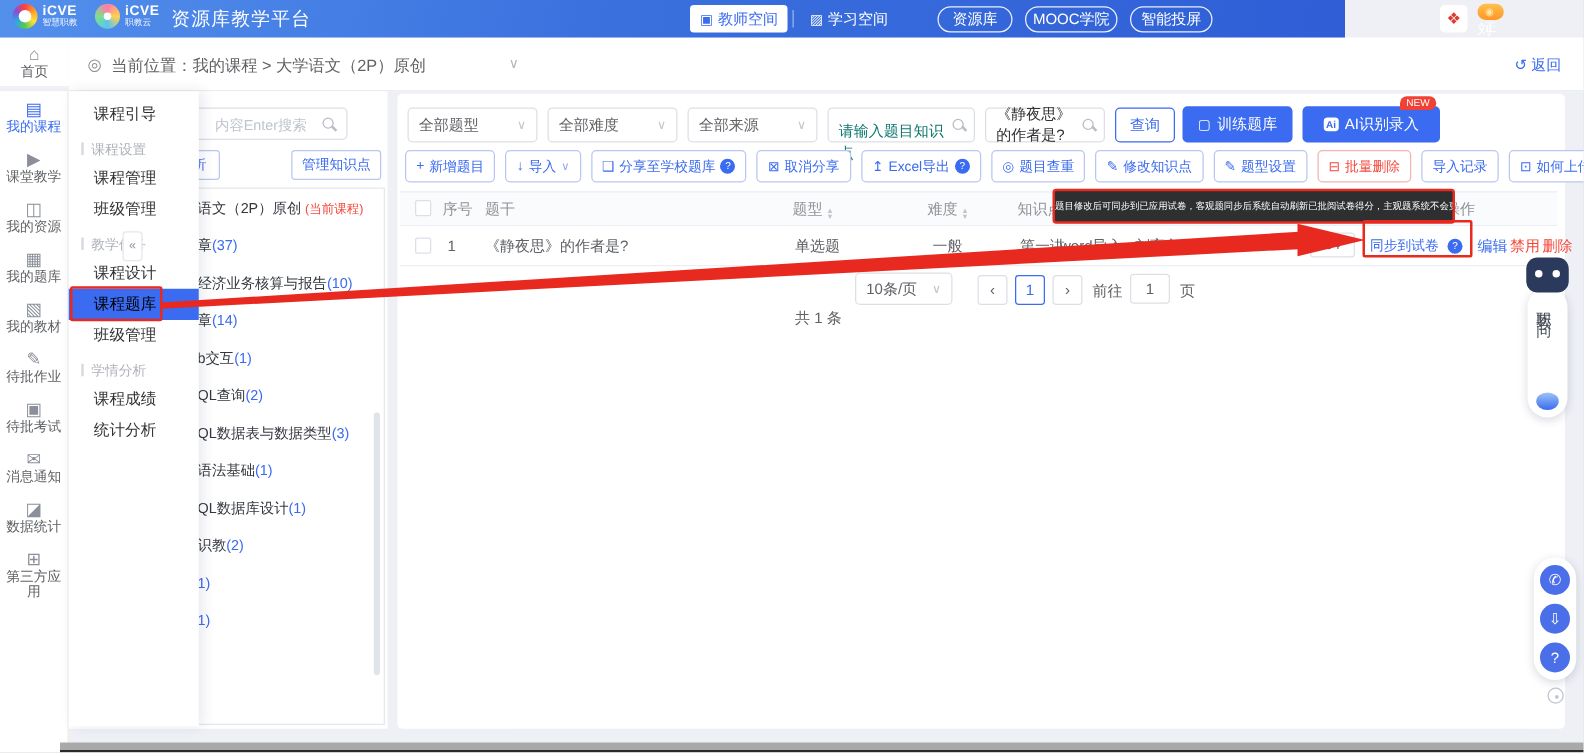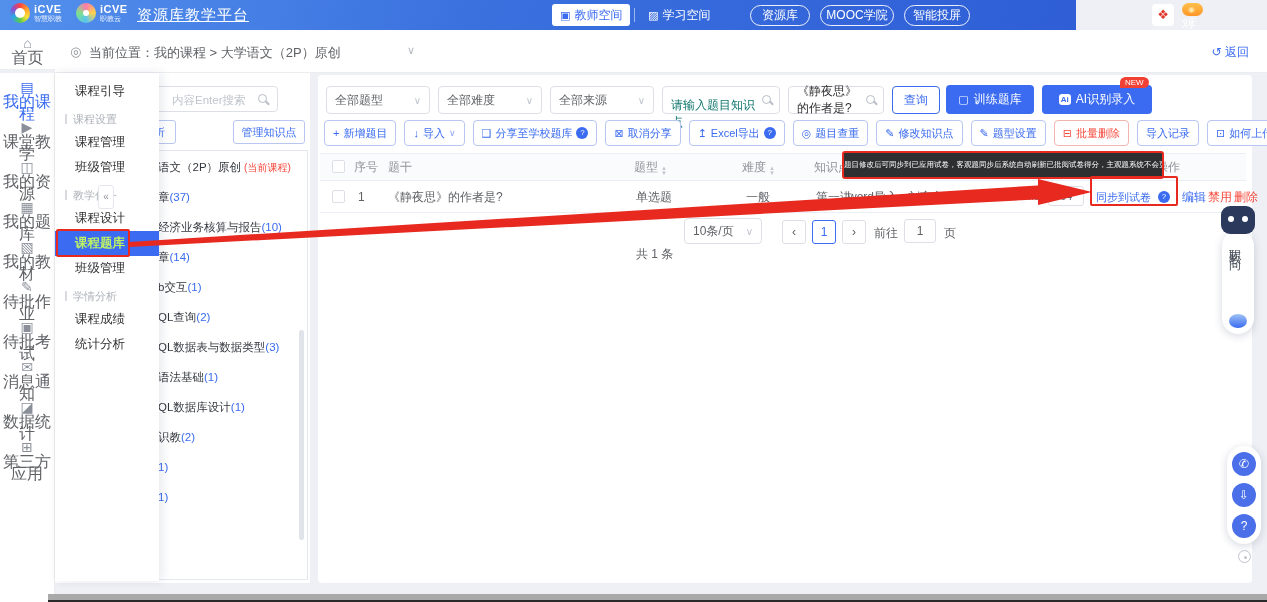--- a/index.html
+++ b/index.html
@@ -13,21 +13,21 @@
   .logo-wrap { position:absolute; top:3px; display:flex; align-items:center; gap:4px; }
   .logo-swirl { width:20px; height:20px; border-radius:50%;
     background:conic-gradient(#ff4040,#ffa02a,#ffe13a,#59c949,#2aa7e8,#8a4fd0,#ff4040); position:relative; }
   .logo-swirl::after { content:''; position:absolute; left:5px; top:5px; width:10px; height:10px; border-radius:50%; background:#fff; }
   .logo-shell { width:20px; height:20px; border-radius:50%;
     background:conic-gradient(#ff7bac,#ffd24a,#58c6f0,#7ee08a,#ff7bac); position:relative; }
   .logo-shell::after { content:''; position:absolute; left:7px; top:7px; width:6px; height:6px; border-radius:50%; background:#fff; }
   .logo-txt { display:flex; flex-direction:column; line-height:1; }
   .logo-brand { font-size:11px; font-weight:bold; letter-spacing:.5px; }
   .logo-sub { font-size:7px; opacity:.92; }
-  .app-title { position:absolute; left:137px; top:6px; font-size:15px; letter-spacing:1px;text-decoration:underline; }
+  .app-title { position:absolute; left:137px; top:6px; font-size:15px; letter-spacing:1px; }
   .nav-teacher { position:absolute; left:552px; top:4px; height:22px; background:#fff; color:#3a6bf0;
     border-radius:3px; font-size:12px; display:flex; align-items:center; padding:0 8px; gap:4px; }
   .nav-teacher .ws-icon::before{ content:'▣'; font-size:11px; }
   .nav-divider { position:absolute; left:634px; top:8px; width:1px; height:14px; background:rgba(255,255,255,.5); }
   .nav-student { position:absolute; left:648px; top:4px; height:22px; color:#fff; font-size:12px;
     display:flex; align-items:center; gap:4px; }
   .nav-student .ws-icon2::before{ content:'▨'; font-size:11px; }
   .pill { position:absolute; top:5px; height:21px; border:1px solid rgba(255,255,255,.9); border-radius:11px;
     color:#fff; font-size:12px; display:flex; align-items:center; justify-content:center; }
   .pill1{ left:750px; width:60px; } .pill2{ left:820px; width:74px; } .pill3{ left:904px; width:66px; }
@@ -48,21 +48,21 @@
   .back-link::before { content:'↺ '; }
 
   
   .home-cell { position:absolute; left:0; top:30px; width:55px; height:43px; background:#fff; z-index:3;
     border-bottom:1px solid #ebedf0; text-align:center; }
   .home-cell .sb-ic { margin-top:5px; }
   .sidebar { position:absolute; left:0; top:73px; width:55px; height:529px; background:#fff;
     border-right:1px solid #ececec; z-index:3; padding-top:6px; }
   .sb-item { height:40px; text-align:center; cursor:pointer; }
   .sb-ic { font-size:14px; line-height:17px; color:#8a8f99; }
-  .sb-lb { font-size:16px; line-height:12px; color:#606266; }
+  .sb-lb { font-size:11px; line-height:12px; color:#606266; }
   .sb-item[data-active="true"] .sb-ic, .sb-item[data-active="true"] .sb-lb { color:#3a6bf0; }
 
   
   .treepanel { position:absolute; left:55px; top:73px; width:255px; height:510px; background:#fff; z-index:4; }
   .tree-search { position:absolute; left:11px; top:13px; width:212px; height:26px; border:1px solid #dcdfe6; border-radius:4px; }
   .tree-search-text { position:absolute; left:105px; top:6px; font-size:11.5px; color:#bfc4cc; white-space:nowrap; }
   .mag { position:absolute; right:10px; top:7px; width:9px; height:9px; border:1.5px solid #b8bcc6; border-radius:50%; }
   .mag::after { content:''; position:absolute; width:5px; height:1.5px; background:#b8bcc6; transform:rotate(45deg); right:-4px; bottom:-1px; }
   .tree-btn-partial { position:absolute; left:65px; top:47px; width:56px; height:24px; border:1px solid #b9c6f2;
     border-radius:3px; color:#3a6bf0; font-size:11px; text-align:right; line-height:22px; padding-right:10px; background:#fff; }
@@ -77,21 +77,21 @@
   .tree-scroll { position:absolute; left:244px; top:257px; width:5px; height:210px; background:#e0e3e9; border-radius:3px; }
   .collapse-tab { position:absolute; left:98px; top:185px; width:16px; height:24px; background:#fff; border:1px solid #e4e7ed;
     border-radius:3px; color:#909399; font-size:10px; text-align:center; line-height:22px; z-index:25; }
 
   
   .menupopup { position:absolute; left:55px; top:73px; width:104px; height:508px; background:#fff; z-index:20;
     box-shadow:3px 0 10px rgba(30,40,80,.10); padding-top:6px; }
   .mn[data-type="section"] { height:22px; margin-top:4px; display:flex; align-items:center; font-size:11px; color:#aeb2b9; padding-left:10px; }
   .mn[data-type="section"]::before { content:''; width:2px; height:10px; background:#d8dadf; margin-right:6px; }
   .mn[data-type="item"] { height:25px; line-height:25px; font-size:12.5px; color:#303133; padding-left:20px; cursor:pointer; }
-  .mn[data-type="item"][data-active="true"] { background:#3a6bf0; color:#bef264;font-weight:bold; }
+  .mn[data-type="item"][data-active="true"] { background:#3a6bf0; color:#000000; }
 
   
   .mainpanel { position:absolute; left:318px; top:75px; width:934px; height:508px; background:#fff; border-radius:4px; z-index:1; }
   .filters { position:absolute; left:326px; top:86px; display:flex; gap:8px; z-index:2; }
   .sel { height:28px; border:1px solid #dcdfe6; border-radius:4px; background:#fff; font-size:12px; color:#606266;
     display:flex; align-items:center; padding:0 8px; justify-content:space-between; }
   .sel .caret { color:#c0c4cc; font-size:10px; margin-left:6px; }
   .w104{ width:104px;justify-content:space-between; } .w118{ width:118px; } .w96{ width:96px; }
   .inp { position:relative; }
   .inp .magwrap{ position:relative; width:13px; height:13px; }

